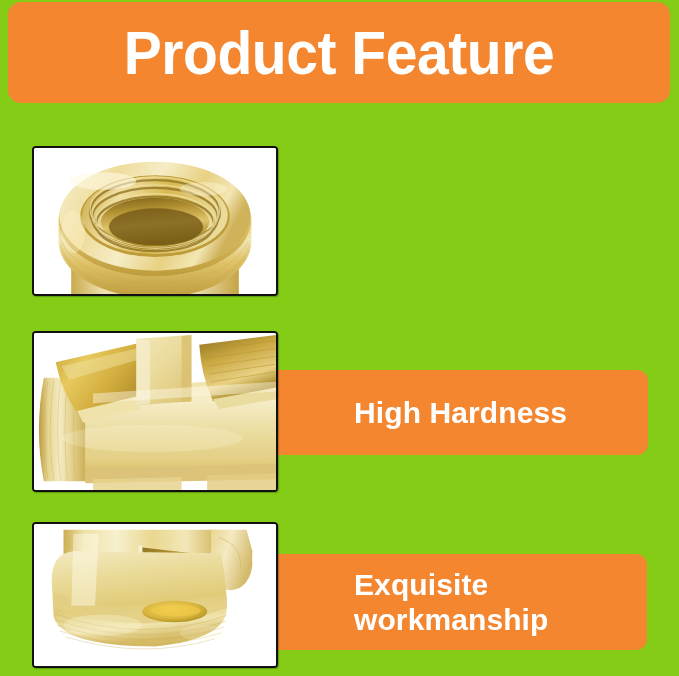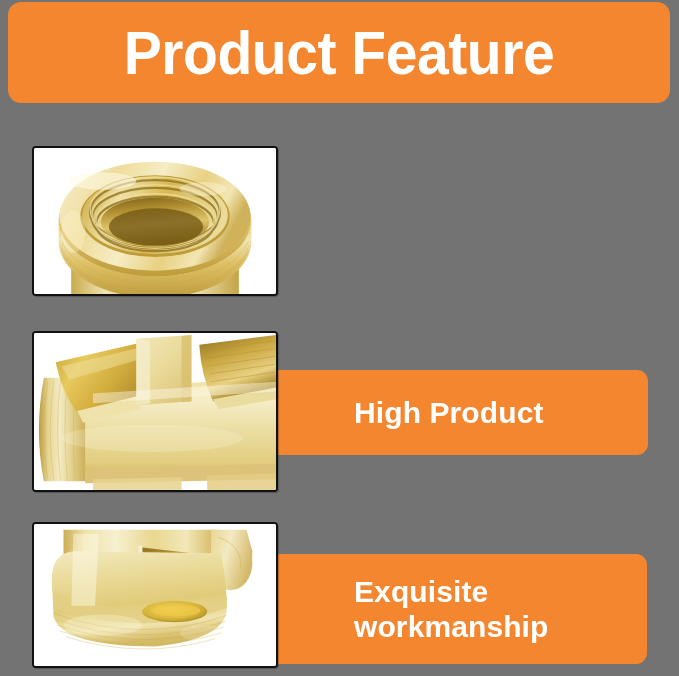--- a/index.html
+++ b/index.html
@@ -14,21 +14,21 @@
     background: #ffffff;
     font-family: "Liberation Sans", sans-serif;
     position: relative;
     overflow: hidden;
   }
 
   #page {
     position: relative;
     width: 679px;
     height: 676px;
-    background: #737373;
+    background: #84cc16;
   }
 
   
   .header-banner {
     position: absolute;
     left: 8px;
     top: 2px;
     width: 662px;
     height: 101px;
     background: #F3862F;
@@ -81,21 +81,21 @@
   .row-2 .feature-label {
     left: 256px;
     top: 39px;
     width: 392px;
     height: 85px;
   }
   .row-3 .feature-label {
     left: 256px;
     top: 32px;
     width: 391px;
-    height: 110px;
+    height: 96px;
   }
 
   .feature-label-text {
     color: #ffffff;
     font-family: "Liberation Sans", sans-serif;
     font-weight: bold;
     font-size: 30px;
     line-height: 1.12;
     padding-left: 98px;
     letter-spacing: 0.1px;
@@ -234,21 +234,21 @@
           <ellipse cx="40" cy="86" rx="12" ry="22" fill="#FFF6D2" opacity="0.35"></ellipse>
         </svg>
       </div>
       <span class="sr-only" data-name="feature-image-alt">Close-up of brass fitting internal threads, top view</span>
     </div>
   </div>
 
   <div class="feature-row row-2" data-name="feature-row">
 
     <div class="feature-label" data-name="feature-label-badge">
-      <div class="feature-label-text" data-name="feature-label-text">High Product</div>
+      <div class="feature-label-text" data-name="feature-label-text">High Hardness</div>
     </div>
 
     <div class="photo-panel" data-name="feature-image-panel">
       <div class="photo-inner" data-name="brass-tee-body-photo">
         <svg class="brass-svg" viewBox="0 0 246 161" preserveAspectRatio="none" aria-hidden="true">
           <defs>
             <linearGradient id="r2body" x1="0" y1="0" x2="0" y2="1">
               <stop offset="0" stop-color="#EFE0A6"></stop>
               <stop offset="0.22" stop-color="#F6EDC8"></stop>
               <stop offset="0.55" stop-color="#EADC9E"></stop>

